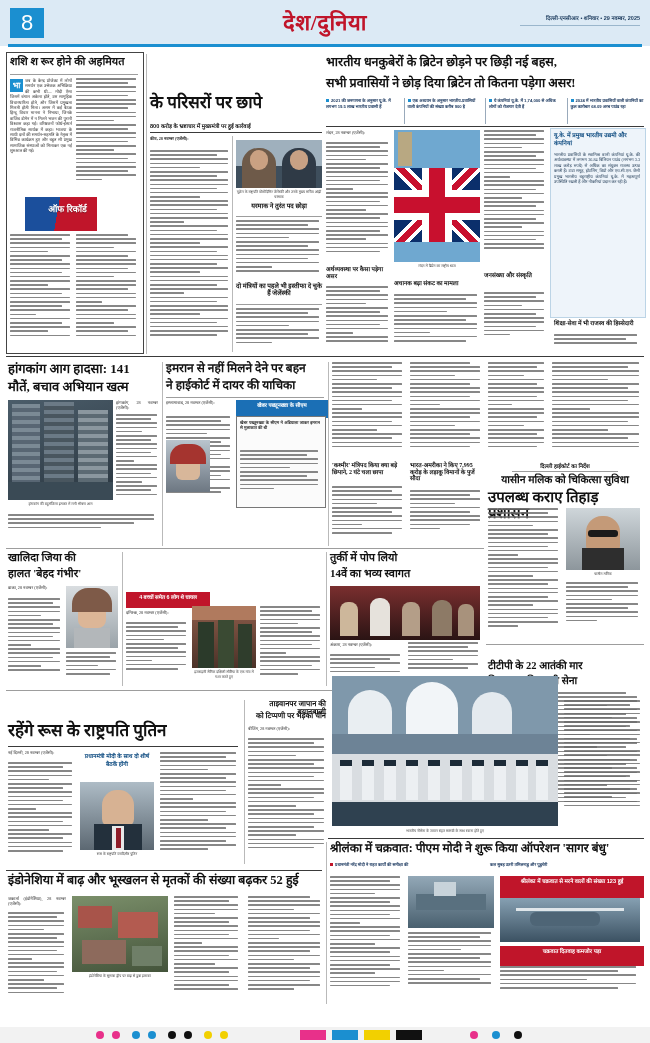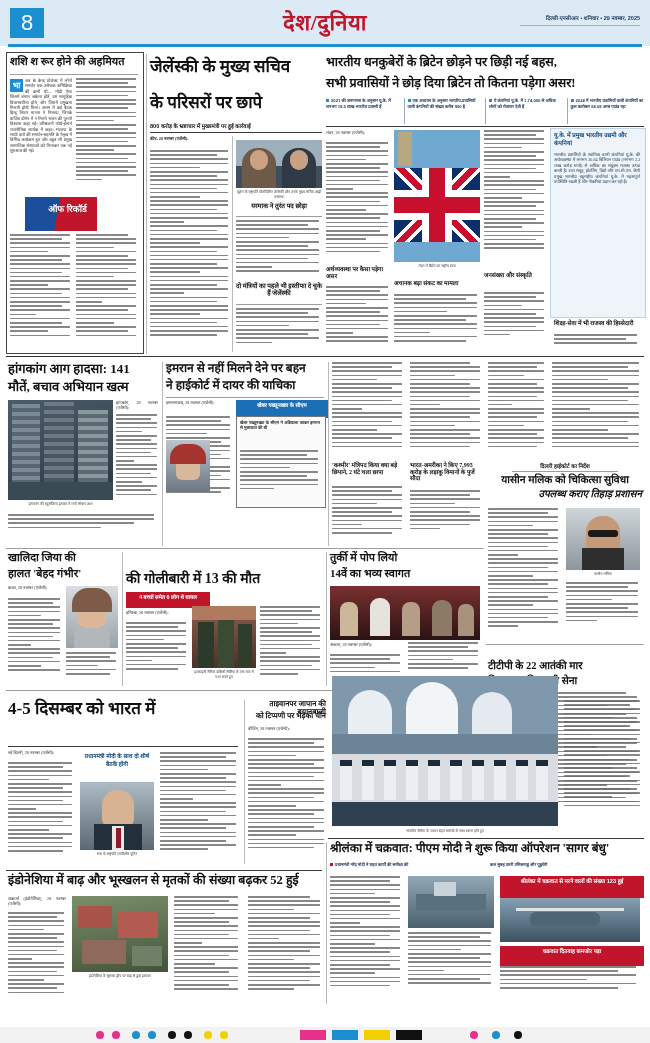--- a/index.html
+++ b/index.html
@@ -164,21 +164,20 @@
       <i class="l"></i>
     <i class="m"></i>
       <i class="l"></i>
       <i class="l"></i>
       <i class="s"></i>
       <i class="l"></i>
       <i class="m"></i>
     <i class="l"></i>
   </div>
 
-  <div class="hl" style="left:150px;top:58px;width:172px;font-size:17px;">जेलेंस्की के मुख्य सचिव</div>
   <div class="hl" style="left:150px;top:94px;width:172px;font-size:17px;">के परिसरों पर छापे</div>
   <div class="kicker" style="left:150px;top:122px;width:172px;font-size:5.6px;">800 करोड़ के भ्रष्टाचार में मुख्यमंत्री पर हुई कार्रवाई</div>
   <div class="hrule" style="left:150px;top:132px;width:172px;"></div>
 
   <div class="body s5" style="left:150px;top:136px;width:80px;height:56px;">
     <b>कीव, 28 नवम्बर (एजेंसी):</b>
   </div>
   <div class="lines" style="left:150px;top:150px;width:80px;height:200px;">
     <i class="l"></i>
       <i class="m"></i>
@@ -643,21 +642,21 @@
       <i class="m"></i>
     <i class="l"></i>
       <i class="l"></i>
       <i class="m"></i>
       <i class="xs"></i>
   </div>
 
   <div class="kicker" style="left:488px;top:462px;width:154px;font-size:5.6px;text-align:center;">दिल्ली हाईकोर्ट का निर्देश</div>
   <div class="hrule thin" style="left:512px;top:471px;width:106px;"></div>
   <div class="hl" style="left:488px;top:474px;width:154px;font-size:10.5px;text-align:center;">यासीन मलिक को चिकित्सा सुविधा</div>
-  <div class="hl" style="left:488px;top:489px;width:154px;font-size:10px;text-align:right;font-style:italic;">उपलब्ध कराए तिहाड़ प्रशासन</div>
+  <div class="hl" style="left:488px;top:489px;width:154px;font-size:15px;text-align:left;">उपलब्ध कराए तिहाड़ प्रशासन</div>
 
   <div class="lines" style="left:488px;top:508px;width:72px;height:130px;">
     <i class="l"></i>
       <i class="m"></i>
       <i class="l"></i>
       <i class="l"></i>
       <i class="s"></i>
       <i class="l"></i>
     <i class="m"></i>
       <i class="l"></i>
@@ -735,21 +734,20 @@
   <div class="lines" style="left:66px;top:652px;width:52px;height:34px;">
     <i class="l"></i>
       <i class="m"></i>
       <i class="l"></i>
       <i class="s"></i>
       <i class="l"></i>
       <i class="m"></i>
   </div>
   <div class="col-rule" style="left:122px;top:552px;height:134px;"></div>
 
-  <div class="hl" style="left:126px;top:572px;width:196px;font-size:14px;">की गोलीबारी में 13 की मौत</div>
   <div class="redbox" style="left:126px;top:592px;width:80px;height:12px;font-size:5.4px;">4 बच्चों समेत 6 लोग थे घायल</div>
 
   <div class="body s5" style="left:126px;top:610px;width:62px;height:10px;">दमिश्क, 28 नवम्बर (एजेंसी):</div>
   <div class="lines" style="left:126px;top:622px;width:62px;height:62px;">
     <i class="l"></i>
       <i class="m"></i>
       <i class="l"></i>
       <i class="l"></i>
       <i class="s"></i>
       <i class="l"></i>
@@ -872,21 +870,21 @@
       <i class="l"></i>
       <i class="m"></i>
       <i class="l"></i>
       <i class="s"></i>
       <i class="l"></i>
     <i class="l"></i>
       <i class="m"></i>
       <i class="l"></i>
   </div>
 
-  <div class="hl" style="left:8px;top:700px;width:230px;font-size:17px;">4-5 दिसम्बर को भारत में</div>
+  <div class="hl" style="left:8px;top:722px;width:230px;font-size:17px;">रहेंगे रूस के राष्ट्रपति पुतिन</div>
   <div class="hrule" style="left:8px;top:746px;width:230px;"></div>
 
   <div class="body s5" style="left:8px;top:750px;width:66px;height:10px;">नई दिल्ली, 28 नवम्बर (एजेंसी):</div>
   <div class="lines" style="left:8px;top:762px;width:66px;height:104px;">
     <i class="l"></i>
       <i class="m"></i>
       <i class="l"></i>
       <i class="l"></i>
       <i class="s"></i>
       <i class="l"></i>

